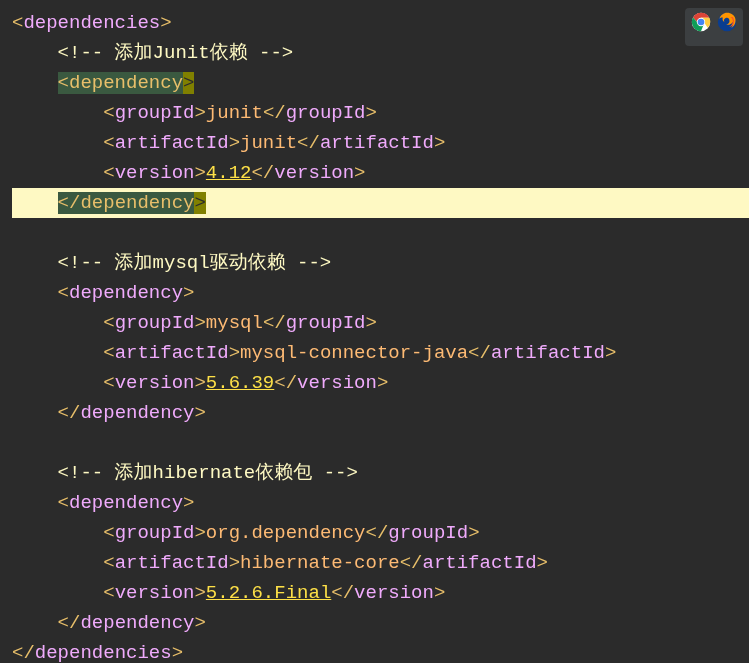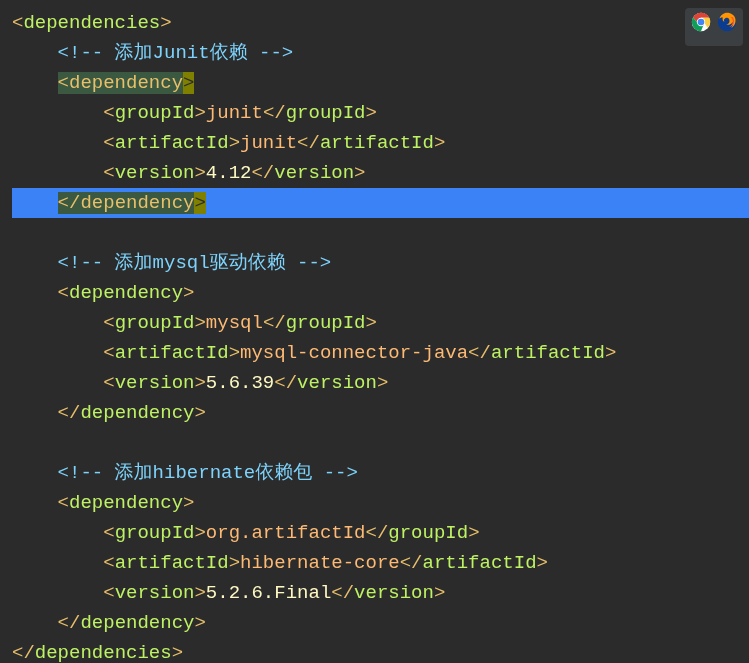--- a/index.html
+++ b/index.html
@@ -13,36 +13,36 @@
     width: 749px;
     height: 663px;
     overflow: hidden;
     position: relative;
   }
   .code-area {
     padding: 8px 0 0 12px;
     white-space: pre;
   }
   .tag-bracket { color: #e8bf6a; }
-  .tag-name { color: #bef264; }
+  .tag-name { color: #f0abfc; }
   .text-content { color: #fdba74; }
-  .numeric { color: #fef9c3; }
-  .comment { color: #7dd3fc; font-family: Liberation Mono, monospace; }
+  .numeric { color: #fde047; text-decoration: underline; }
+  .comment { color: #fef9c3; font-family: Liberation Mono, monospace; }
   .hl-open {
     background: #3a5940;
     color: #e8bf6a;
   }
   .hl-open-gt {
     background: #808000;
     color: #2b2b2b;
   }
   .line-highlight {
     display: inline-block;
     width: 100%;
-    background: #3b82f6;
+    background: #fef9c3;
   }
   .browser-icons {
     position: absolute;
     top: 8px;
     right: 6px;
     display: flex;
     gap: 6px;
     align-items: center;
     background: #3c3f41;
     border-radius: 4px;
@@ -86,17 +86,17 @@
 
     <span class="comment">&lt;<span>!-- 添加mysql驱动依赖 --</span>&gt;</span>
     <span class="tag-bracket">&lt;</span><span class="tag-name">dependency</span><span class="tag-bracket">&gt;</span>
         <span class="tag-bracket">&lt;</span><span class="tag-name">groupId</span><span class="tag-bracket">&gt;</span><span class="text-content">mysql</span><span class="tag-bracket">&lt;/</span><span class="tag-name">groupId</span><span class="tag-bracket">&gt;</span>
         <span class="tag-bracket">&lt;</span><span class="tag-name">artifactId</span><span class="tag-bracket">&gt;</span><span class="text-content">mysql-connector-java</span><span class="tag-bracket">&lt;/</span><span class="tag-name">artifactId</span><span class="tag-bracket">&gt;</span>
         <span class="tag-bracket">&lt;</span><span class="tag-name">version</span><span class="tag-bracket">&gt;</span><span class="numeric">5.6.39</span><span class="tag-bracket">&lt;/</span><span class="tag-name">version</span><span class="tag-bracket">&gt;</span>
     <span class="tag-bracket">&lt;/</span><span class="tag-name">dependency</span><span class="tag-bracket">&gt;</span>
 
     <span class="comment">&lt;<span>!-- 添加hibernate依赖包 --</span>&gt;</span>
     <span class="tag-bracket">&lt;</span><span class="tag-name">dependency</span><span class="tag-bracket">&gt;</span>
-        <span class="tag-bracket">&lt;</span><span class="tag-name">groupId</span><span class="tag-bracket">&gt;</span><span class="text-content">org.artifactId</span><span class="tag-bracket">&lt;/</span><span class="tag-name">groupId</span><span class="tag-bracket">&gt;</span>
+        <span class="tag-bracket">&lt;</span><span class="tag-name">groupId</span><span class="tag-bracket">&gt;</span><span class="text-content">org.dependency</span><span class="tag-bracket">&lt;/</span><span class="tag-name">groupId</span><span class="tag-bracket">&gt;</span>
         <span class="tag-bracket">&lt;</span><span class="tag-name">artifactId</span><span class="tag-bracket">&gt;</span><span class="text-content">hibernate-core</span><span class="tag-bracket">&lt;/</span><span class="tag-name">artifactId</span><span class="tag-bracket">&gt;</span>
         <span class="tag-bracket">&lt;</span><span class="tag-name">version</span><span class="tag-bracket">&gt;</span><span class="numeric">5.2.6.Final</span><span class="tag-bracket">&lt;/</span><span class="tag-name">version</span><span class="tag-bracket">&gt;</span>
     <span class="tag-bracket">&lt;/</span><span class="tag-name">dependency</span><span class="tag-bracket">&gt;</span>
 <span class="tag-bracket">&lt;/</span><span class="tag-name">dependencies</span><span class="tag-bracket">&gt;</span></div>
 
 </body></html>

